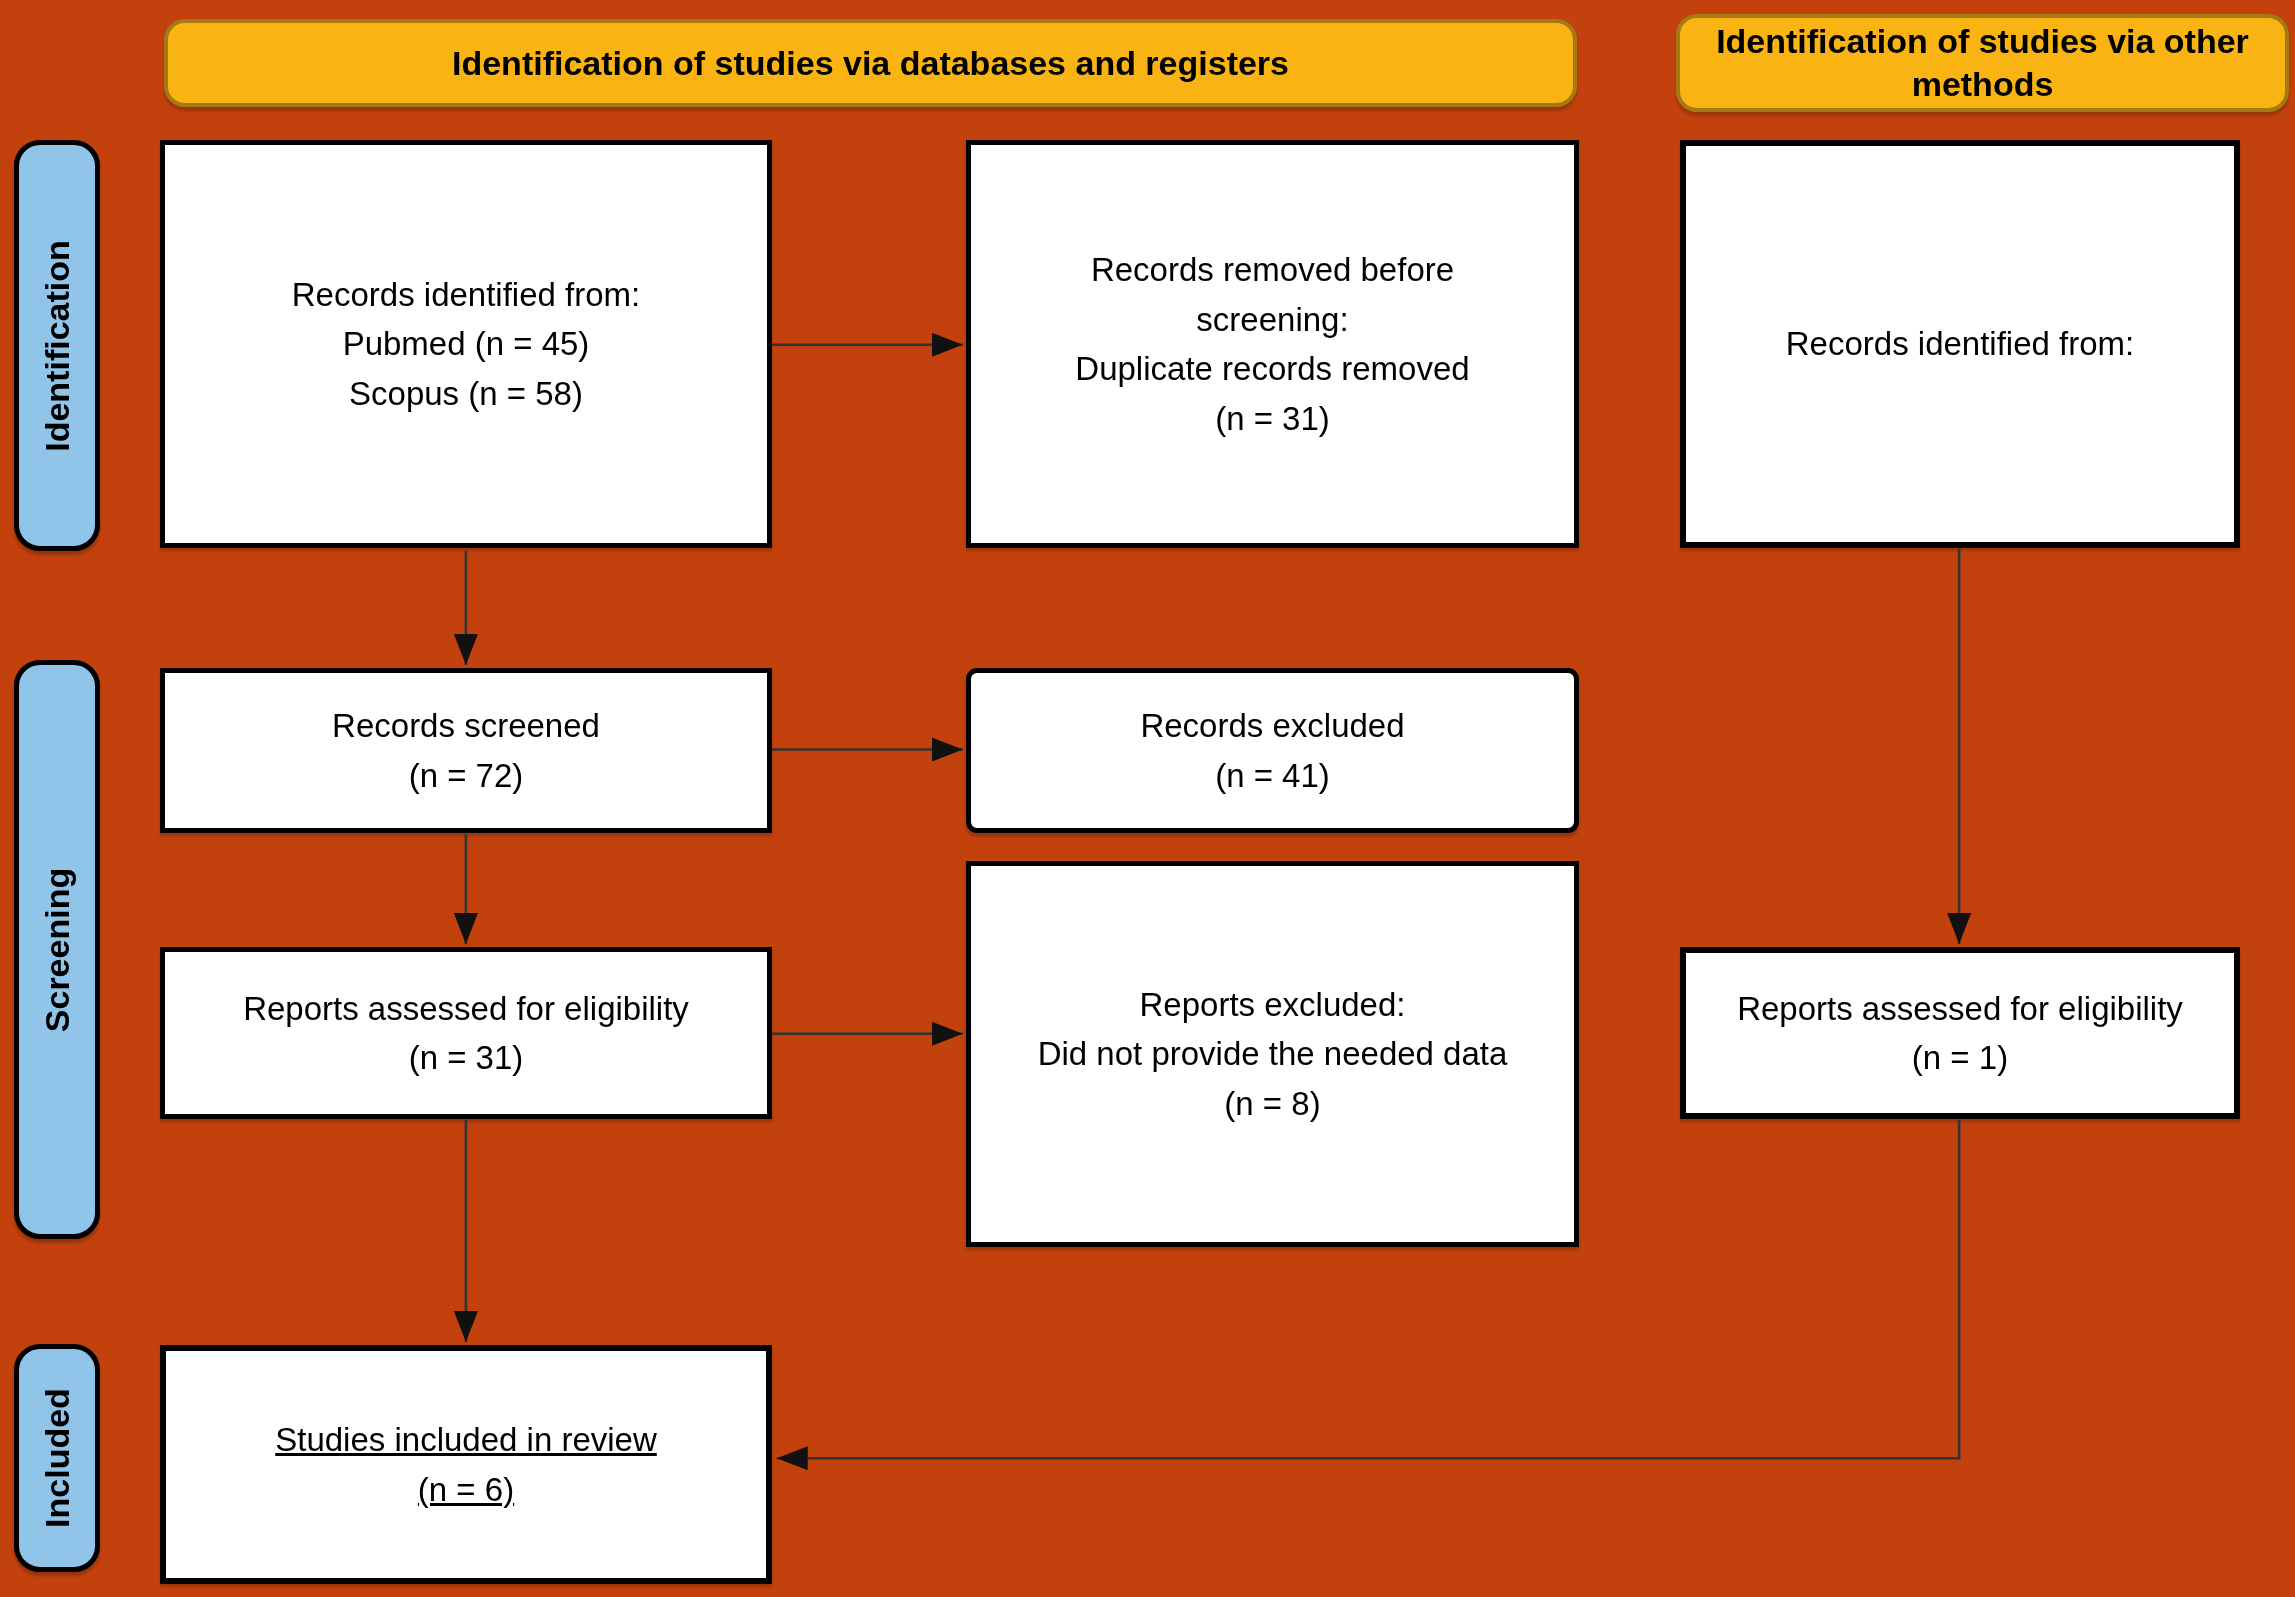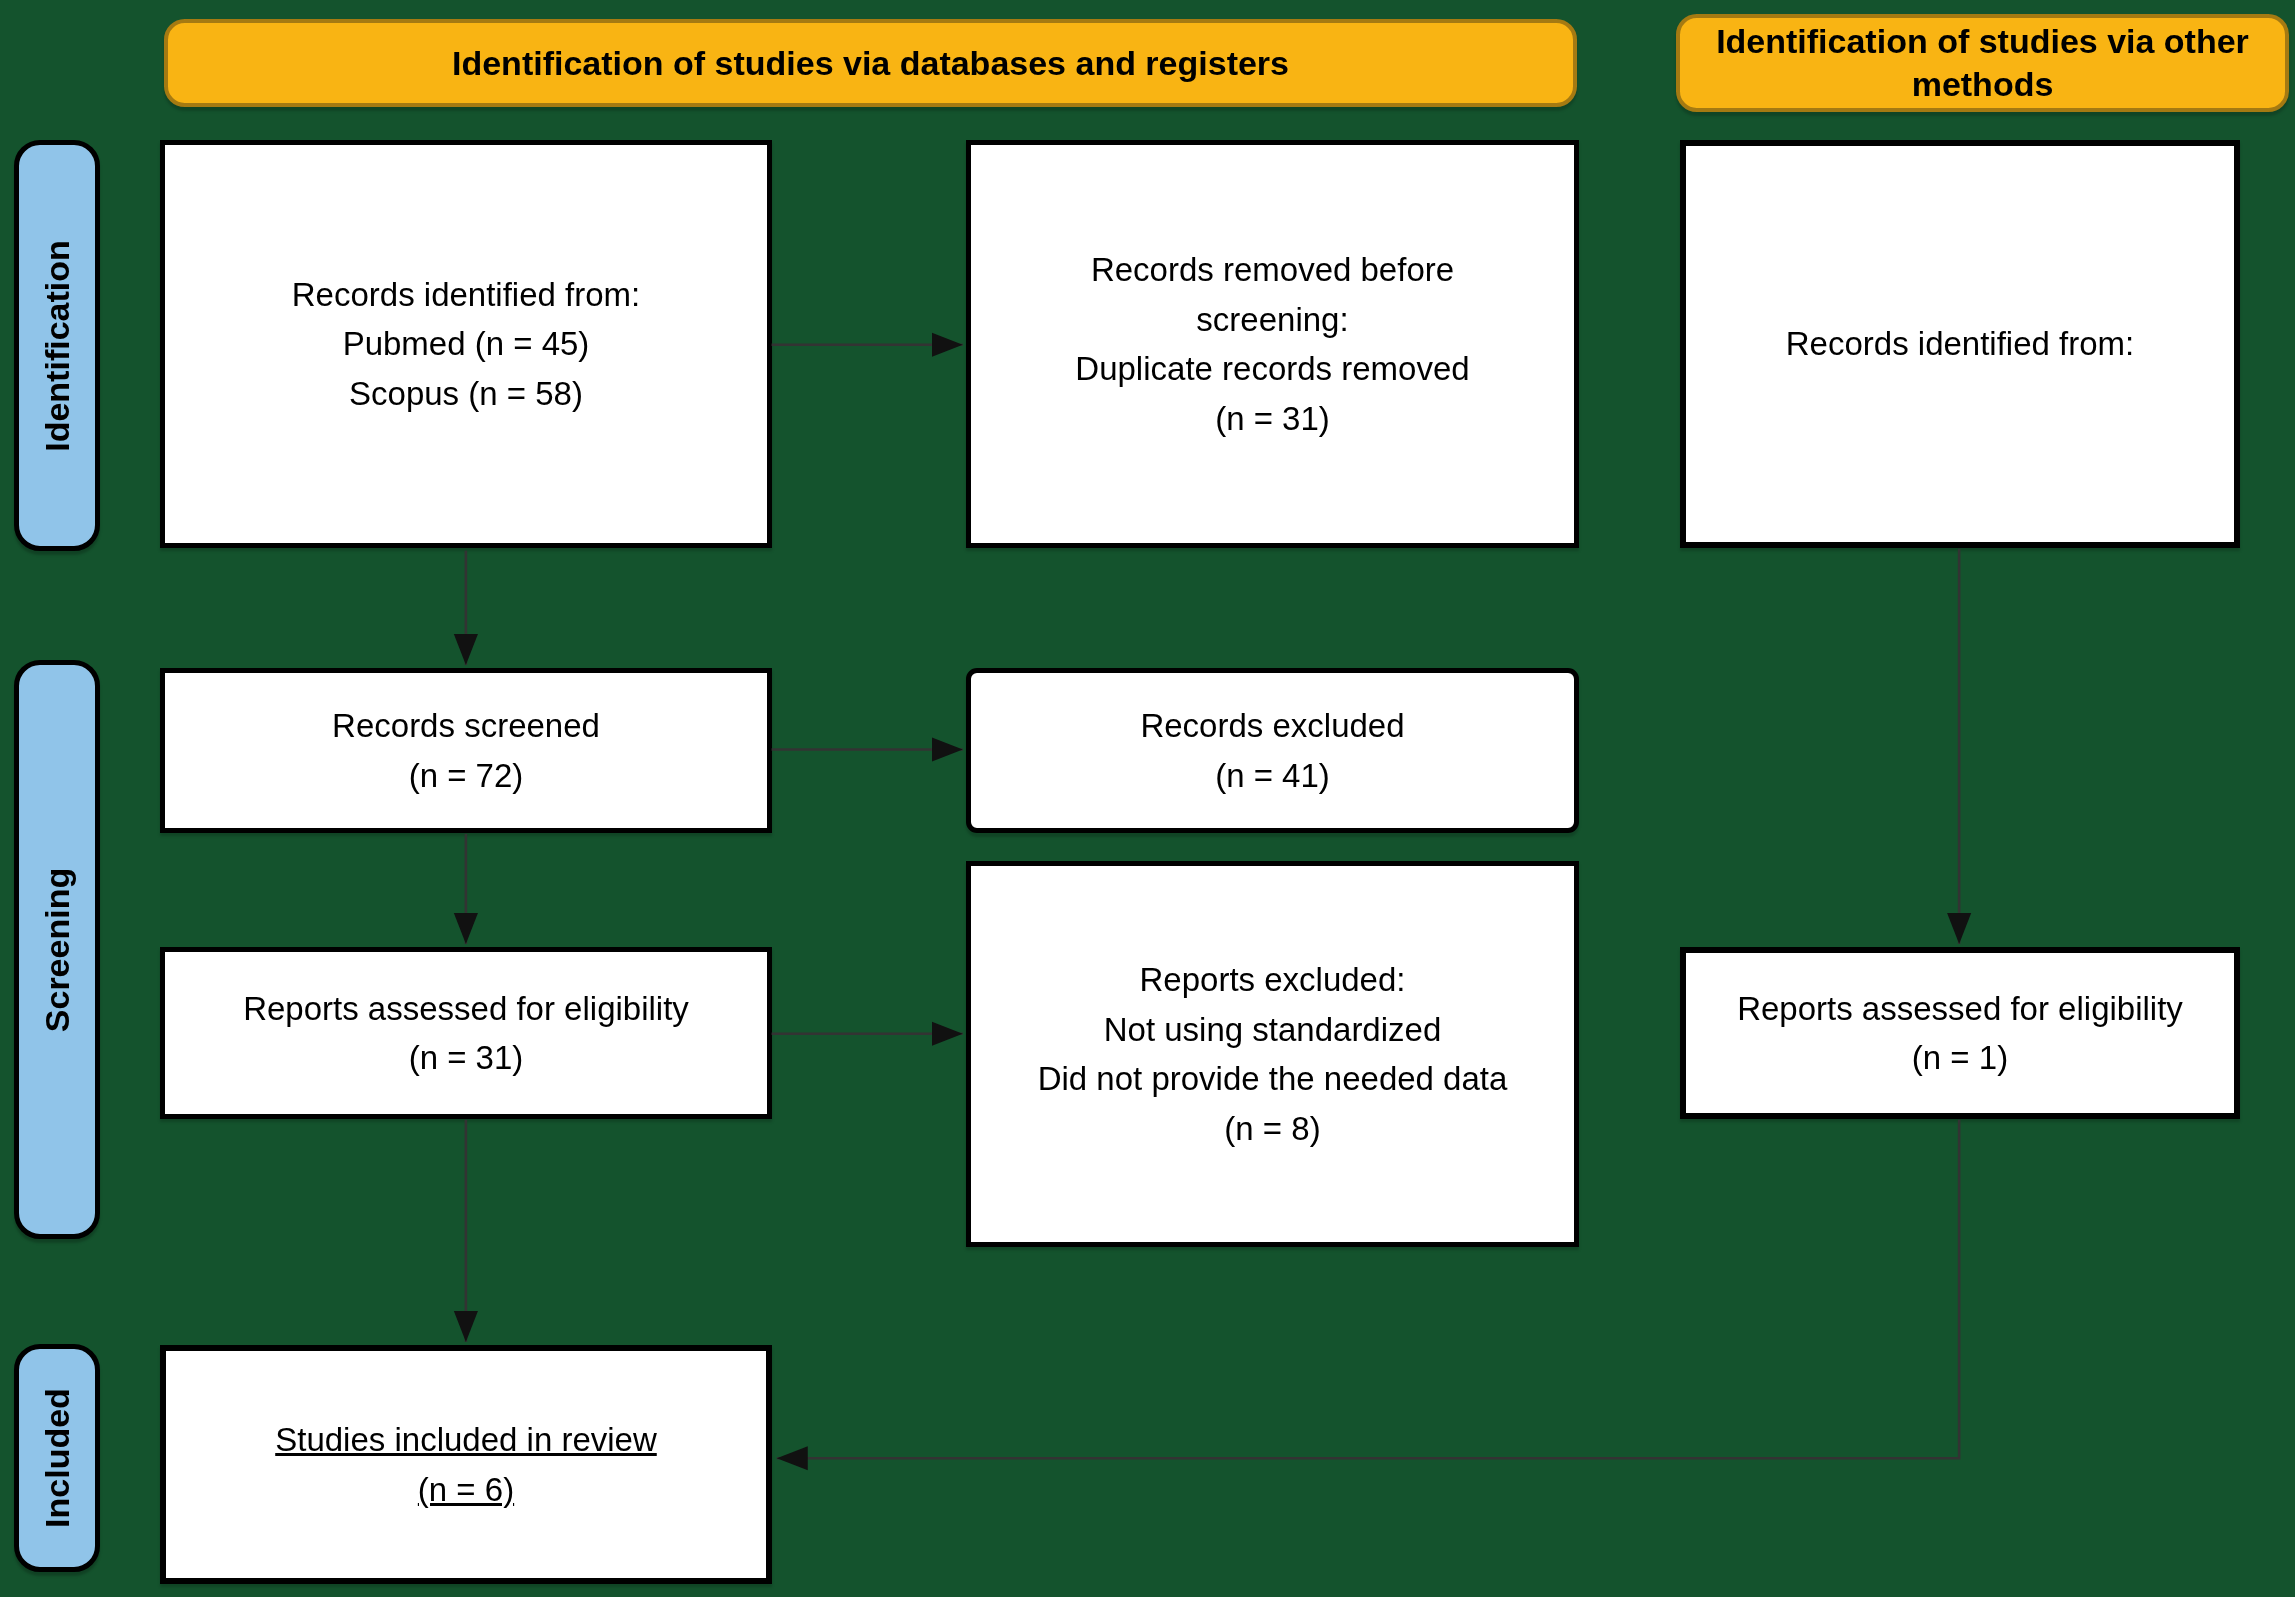--- a/index.html
+++ b/index.html
@@ -8,21 +8,21 @@
     --stage-fill: #90C4E9;
     --box-background: #FFFFFF;
     --border: #000000;
     --arrow: #333333;
   }
   html, body { margin: 0; padding: 0; background: #ffffff; }
   .canvas {
     position: relative;
     width: 2295px;
     height: 1598px;
-    background: #14532d;
+    background: #c2410c;
     font-family: "Liberation Sans", sans-serif;
     color: #000;
     overflow: hidden;
   }
 
   
   .banner {
     position: absolute;
     box-sizing: border-box;
     background: var(--banner-fill, #F9B413);
@@ -140,21 +140,20 @@
     <div>(n = 41)</div>
   </div>
 
   <div class="flowbox box-reports-assessed">
     <div>Reports assessed for eligibility</div>
     <div>(n = 31)</div>
   </div>
 
   <div class="flowbox box-reports-excluded">
     <div>Reports excluded:</div>
-    <div>Not using standardized</div>
     <div>Did not provide the needed data</div>
     <div>(n = 8)</div>
   </div>
 
   <div class="flowbox box-citation-assessed">
     <div>Reports assessed for eligibility</div>
     <div>(n = 1)</div>
   </div>
 
   <div class="flowbox box-studies-included">

